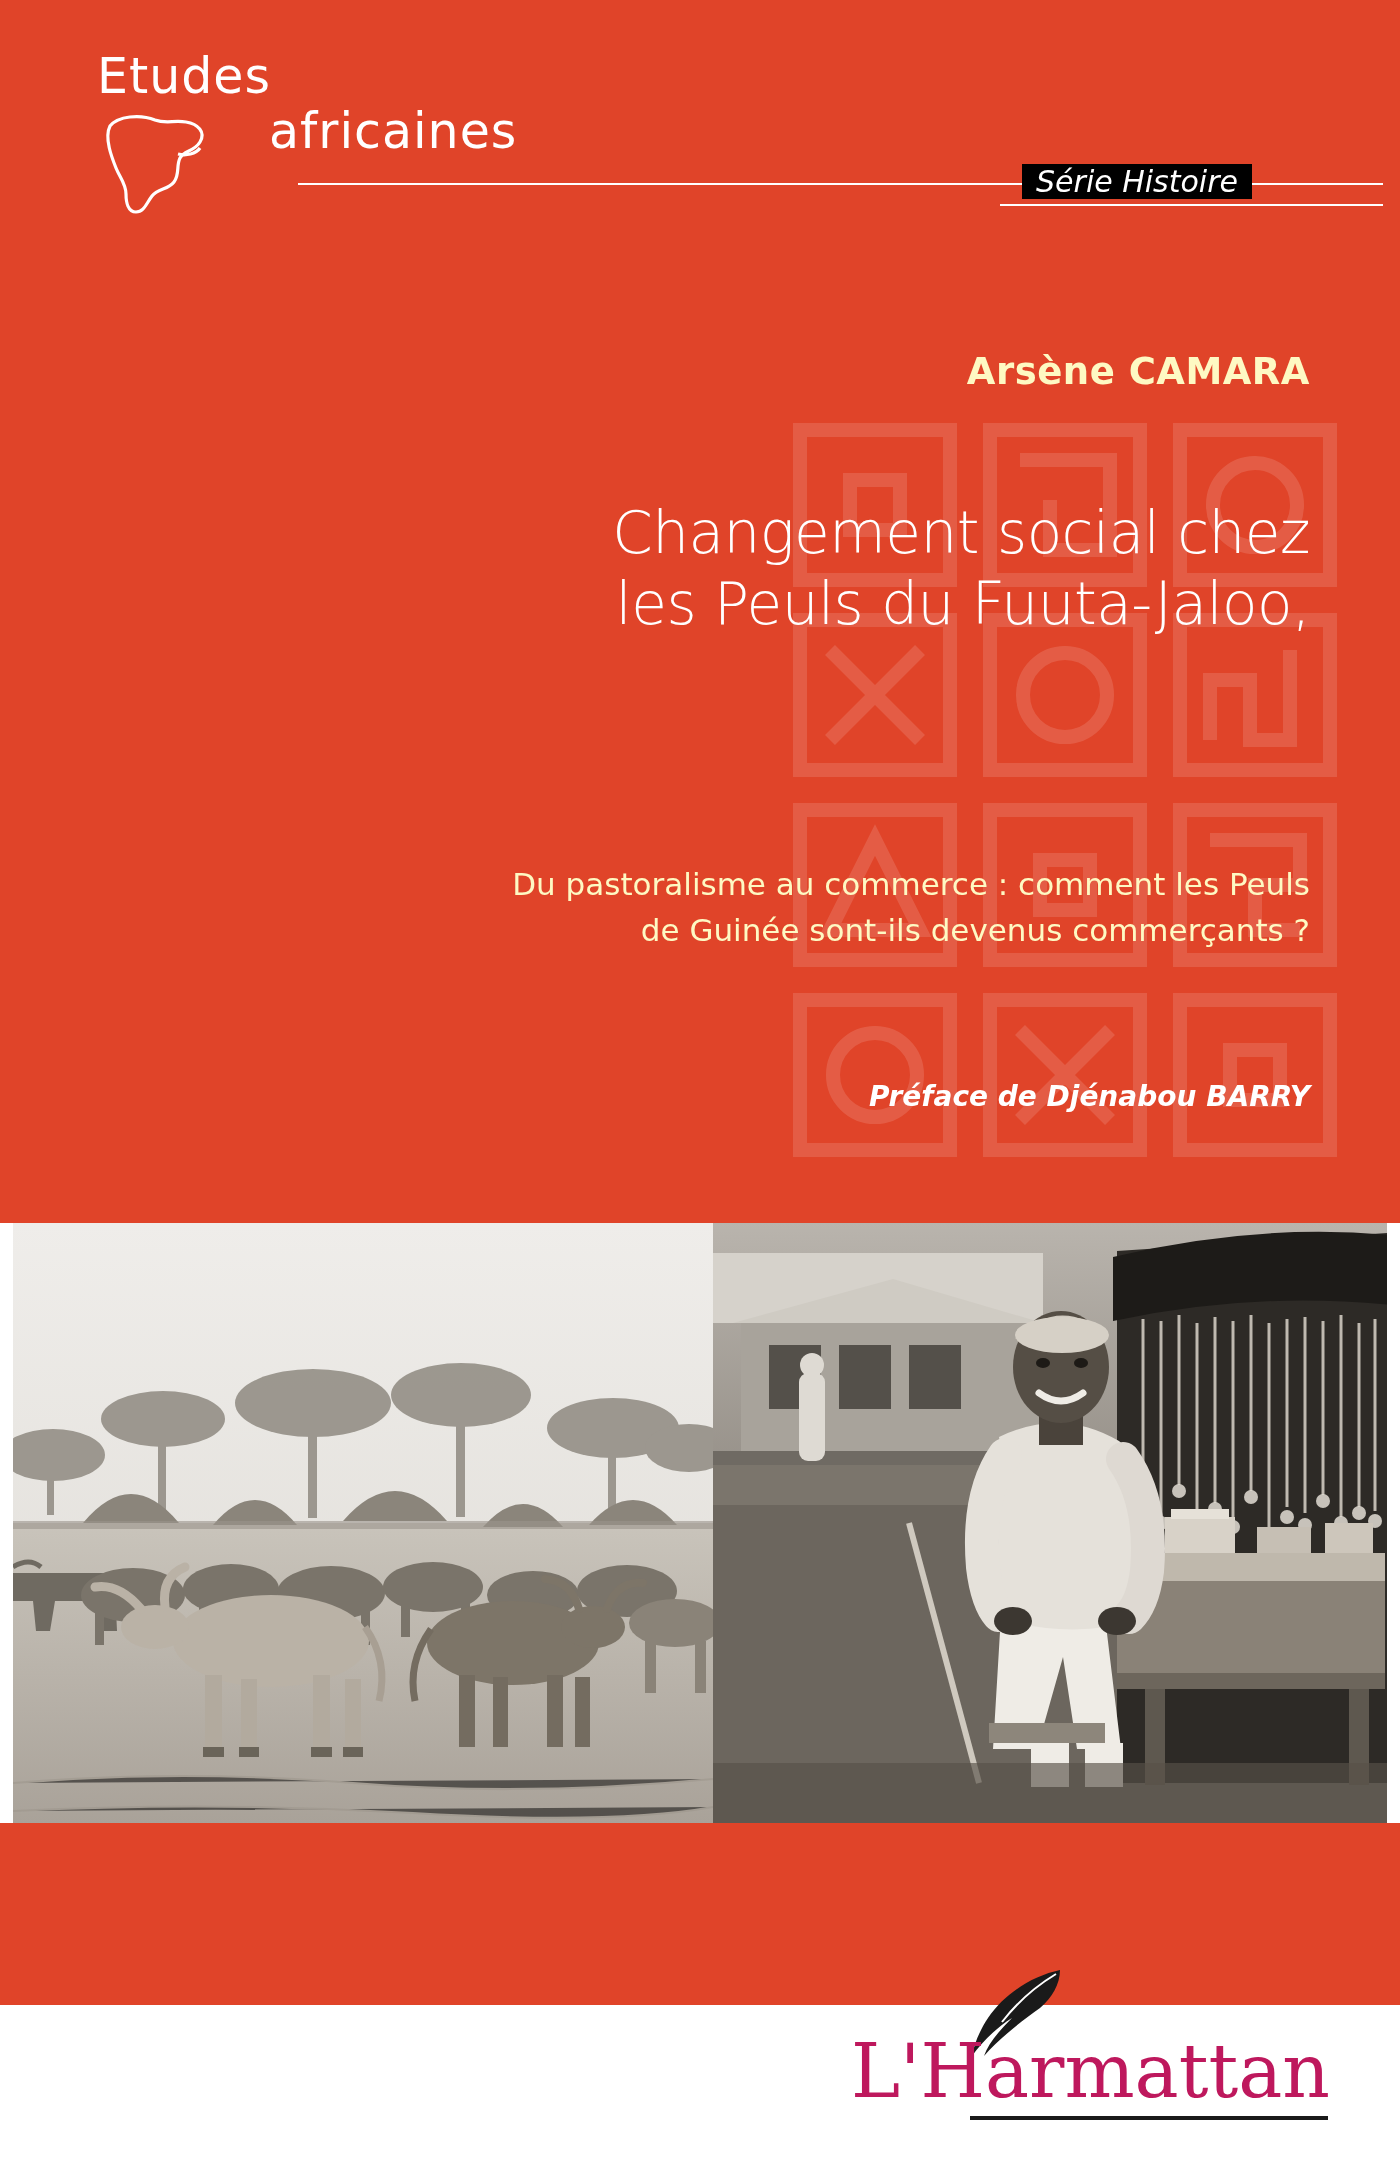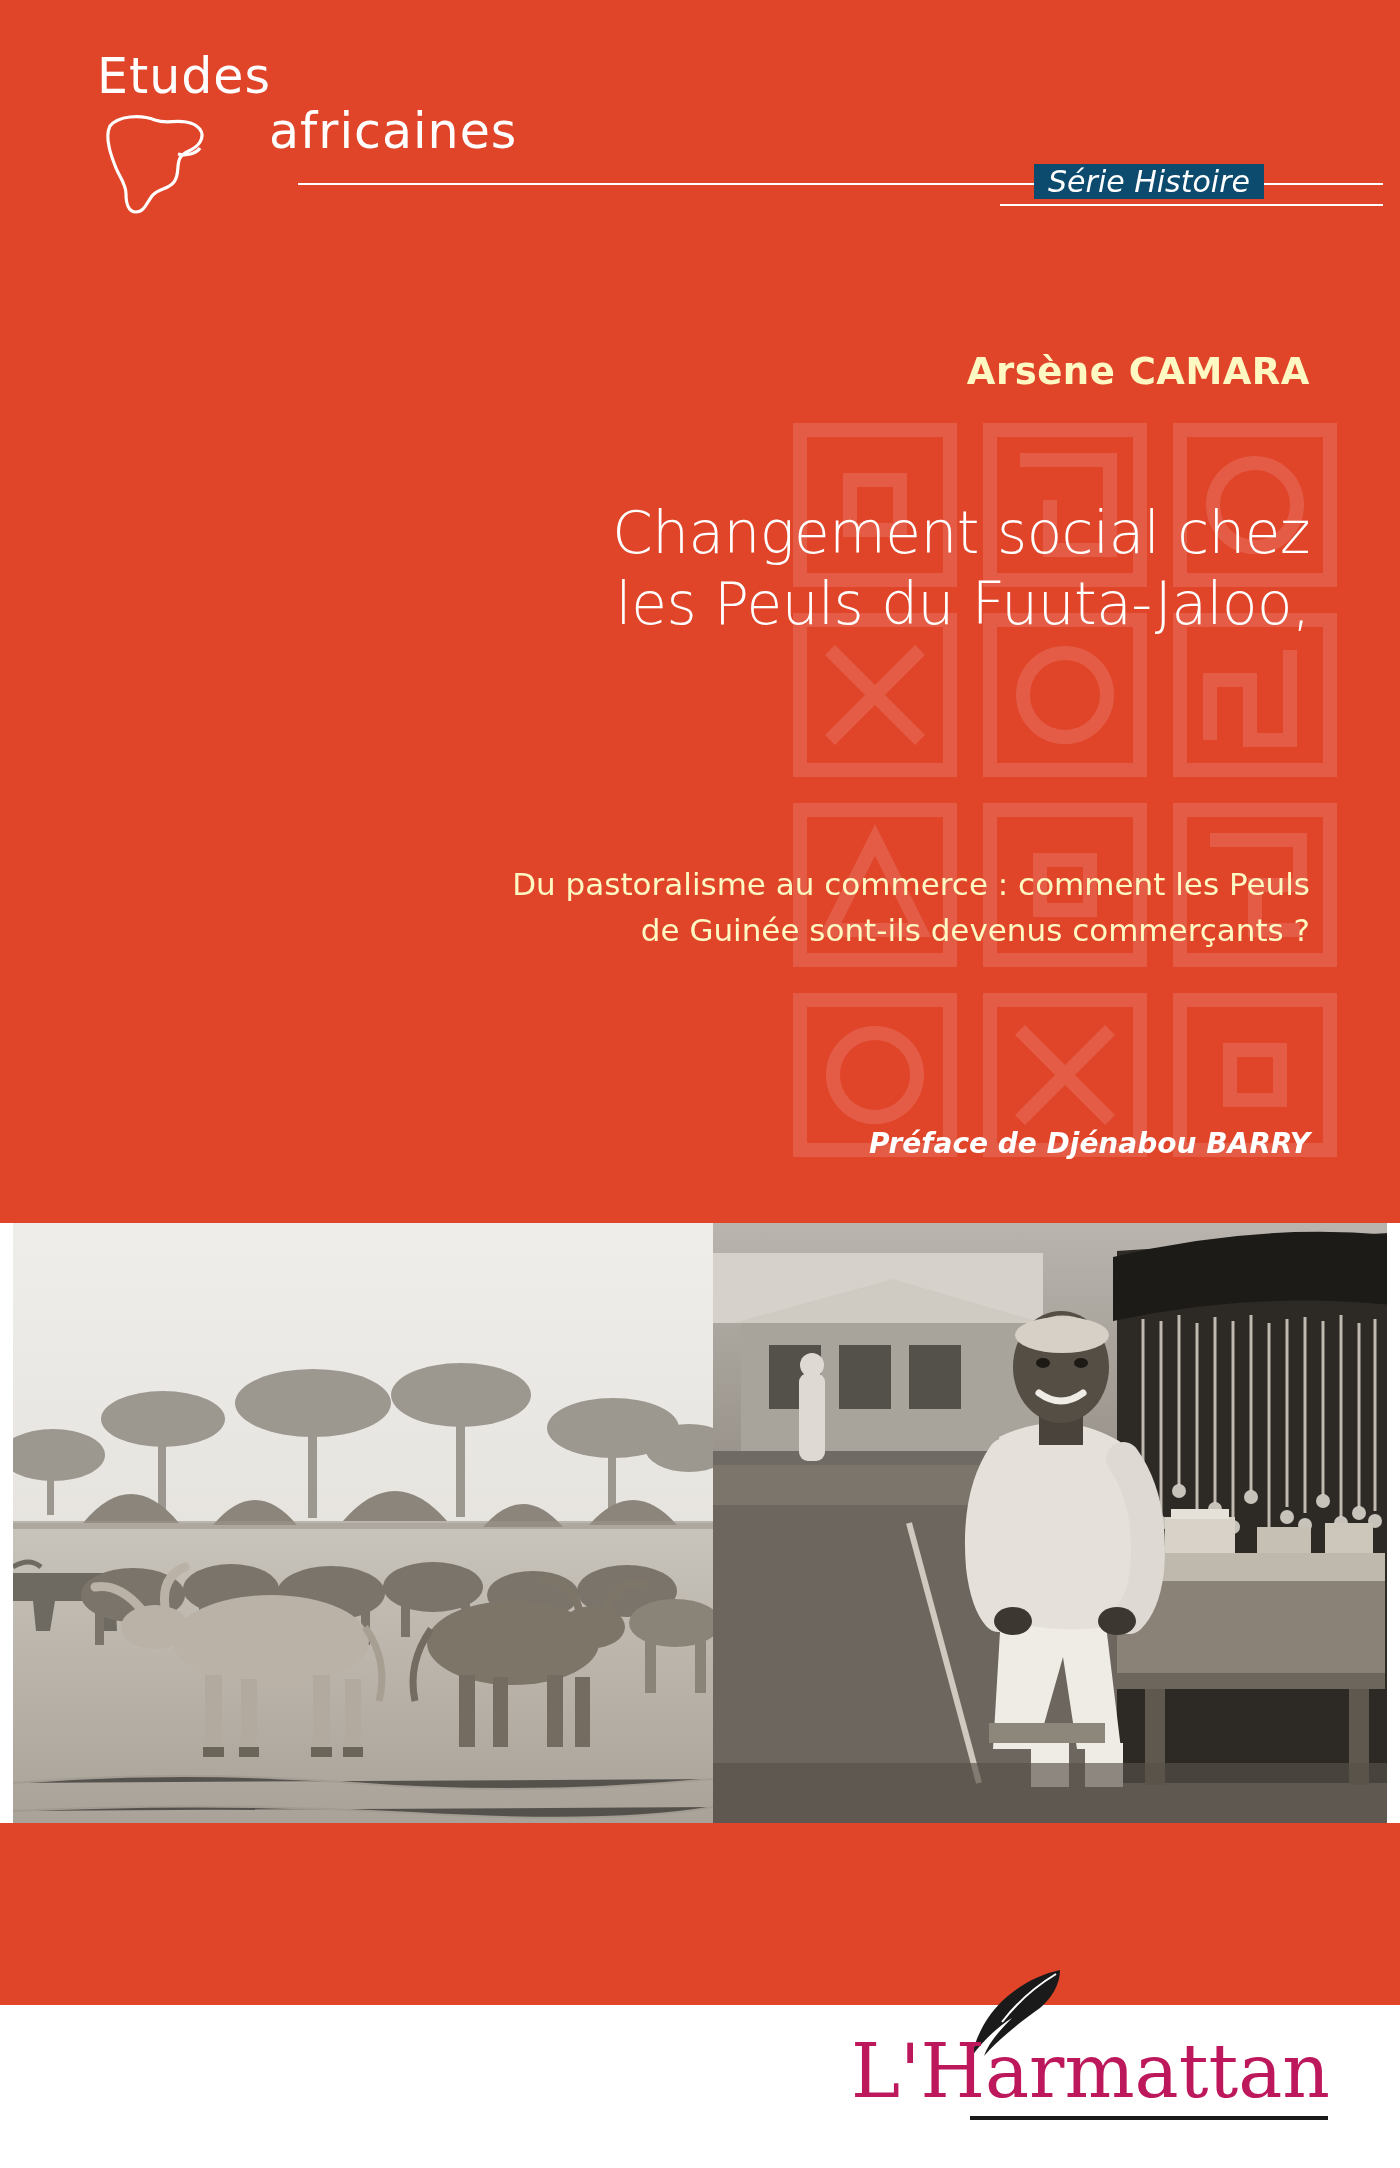--- a/index.html
+++ b/index.html
@@ -80,27 +80,27 @@
   .rule-short {
     position: absolute;
     left: 930px;
     top: 152px;
     width: 383px;
     height: 0;
     border-top: 2px solid #ffffff;
   }
   .serie {
     position: absolute;
-    right: 106px;
+    right: 118px;
     top: 112px;
     font-family: "DejaVu Sans", sans-serif;
     font-style: italic;
     font-size: 30px;
     color: #ffffff;
-    background: #0c4a6e;
+    background: #000000;
     padding: 0 14px;
     white-space: nowrap;
   }
   
   .author {
     position: absolute;
     right: 90px;
     top: 350px;
     font-family: "DejaVu Sans", sans-serif;
     font-size: 37px;
@@ -141,21 +141,21 @@
     line-height: 1.48;
   }
   .subtitle .sline {
     display: block;
     white-space: nowrap;
   }
   
   .preface {
     position: absolute;
     right: 90px;
-    top: 1127px;
+    top: 1080px;
     font-family: "DejaVu Sans", sans-serif;
     font-style: italic;
     font-size: 28px;
     font-weight: bold;
     color: #ffffff;
     text-align: right;
   }
   
   .photo-band {
     position: absolute;

